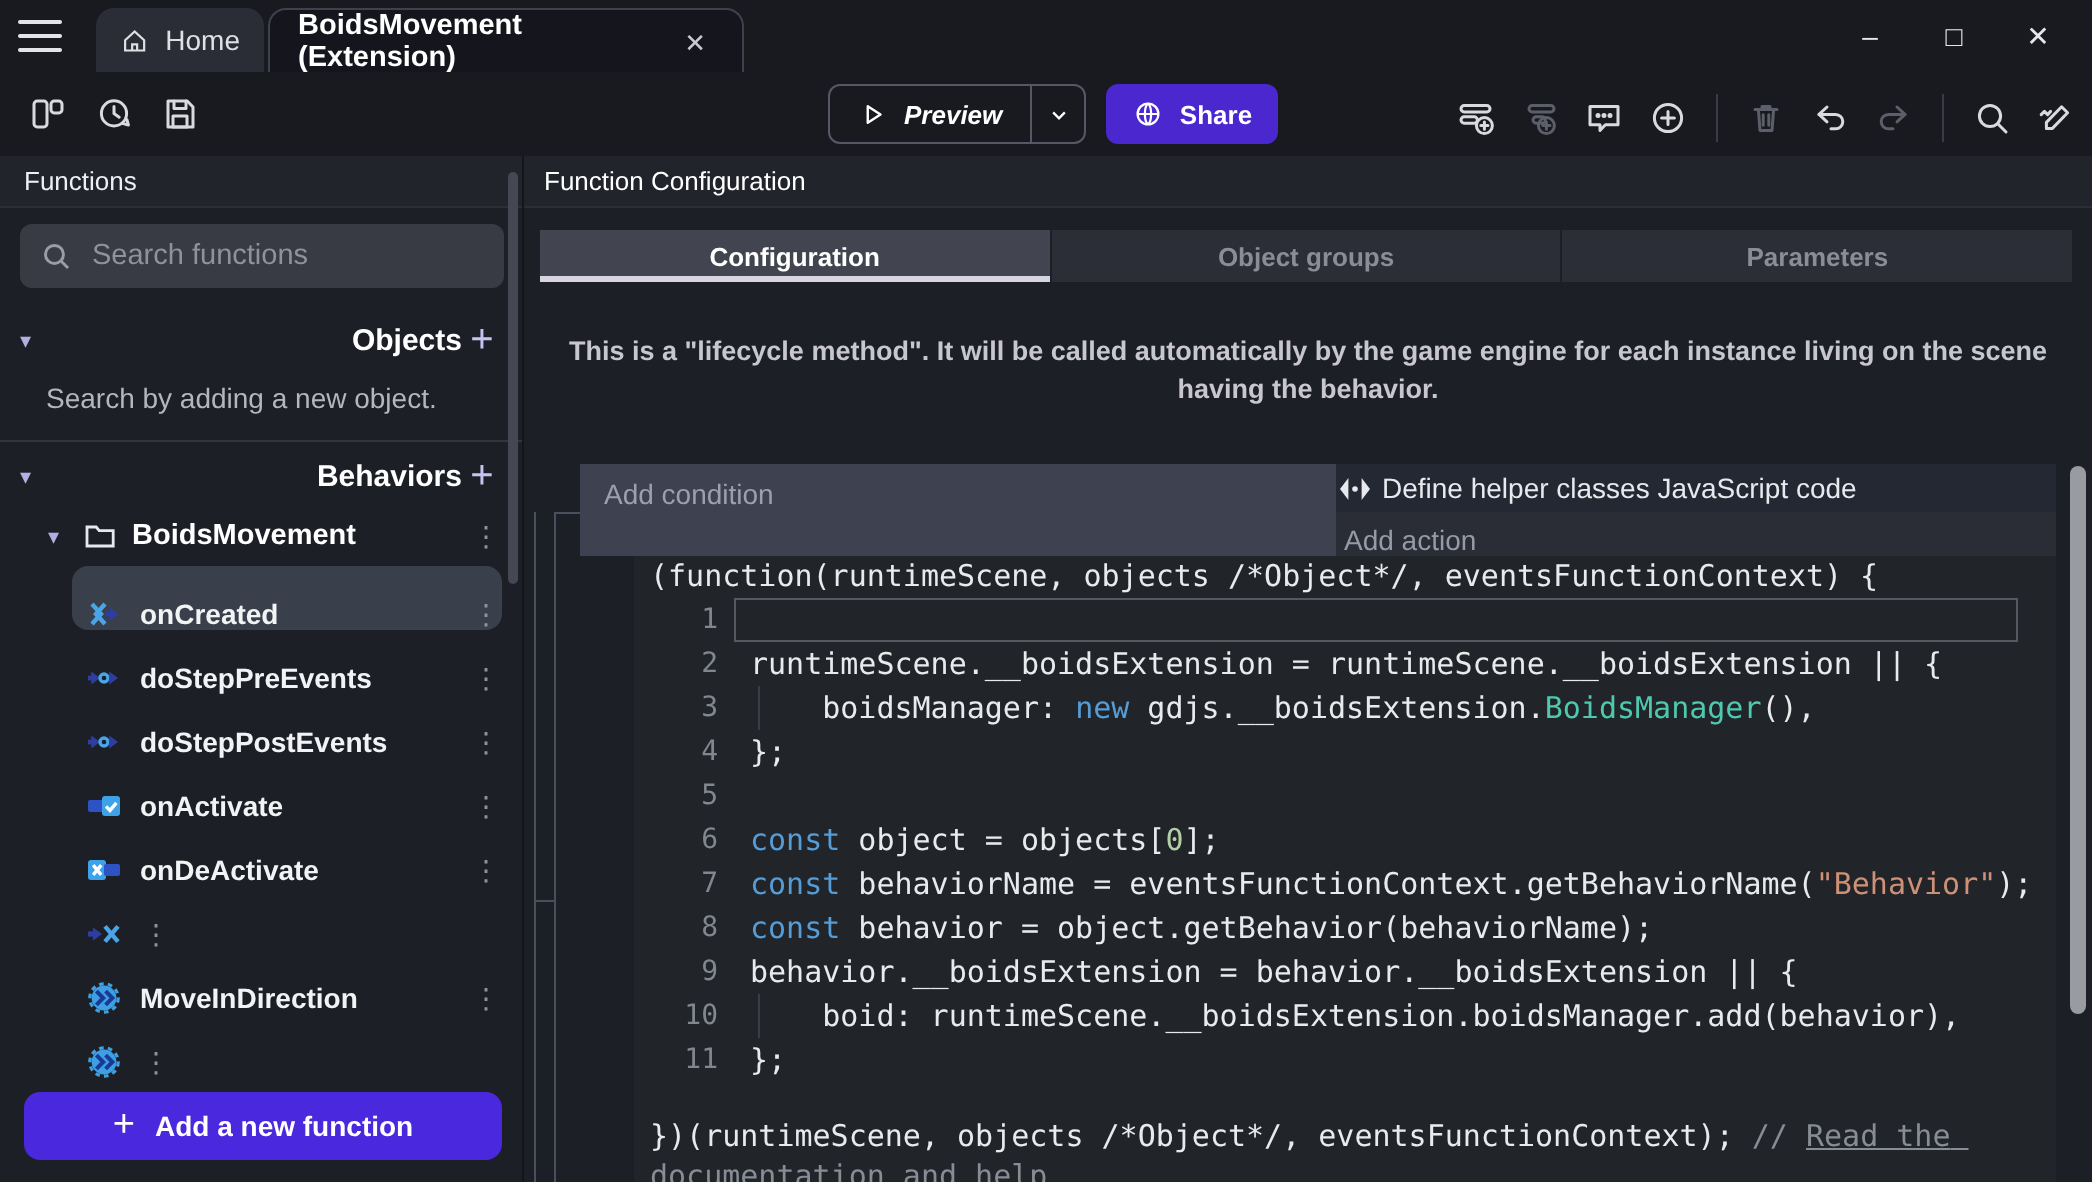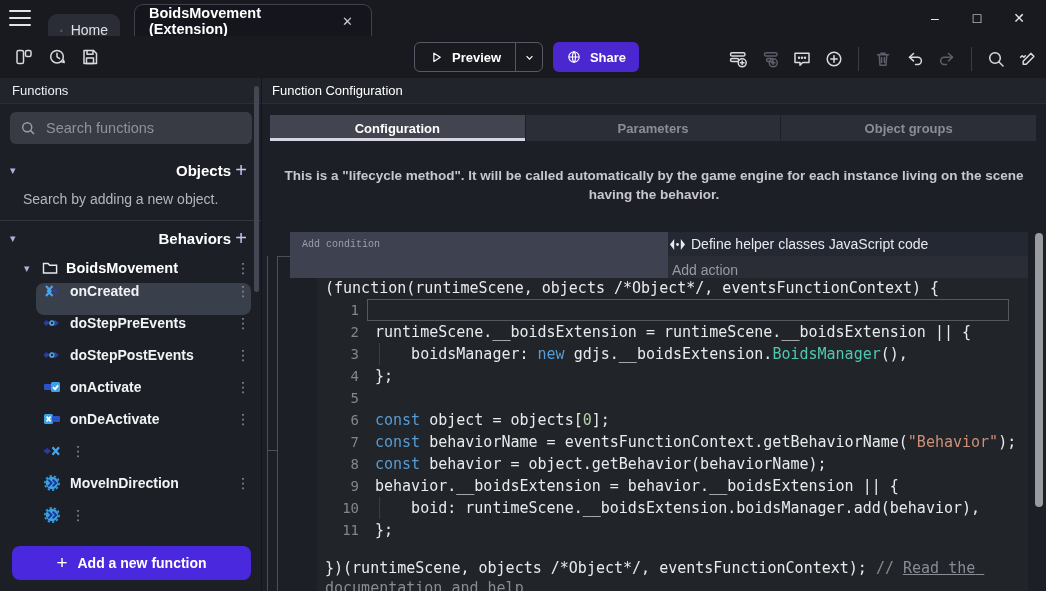--- a/index.html
+++ b/index.html
@@ -5,42 +5,42 @@
   * { margin:0; padding:0; box-sizing:border-box; }
   body { background:#000; font-family:"Liberation Sans", sans-serif; }
   .app { position:relative; width:1046px; height:591px; background:#191a20; overflow:hidden;
          color:#e8e9ee; font-size:14px; }
 
   
   .titlebar { position:absolute; left:0; top:0; width:1046px; height:36px; background:#191a20; }
   .hamburger { position:absolute; left:9px; top:10px; width:22px; height:16px; display:flex;
                flex-direction:column; justify-content:space-between; cursor:pointer; }
   .hamburger i { display:block; height:2.4px; background:#e3e4e8; border-radius:2px; }
-  .tab-home { position:absolute; left:48px; top:4px; width:72px; height:32px; background:#2a2c36;
-              border-radius:9px 9px 0 0; display:flex; align-items:center; gap:8px; padding:0 12px;margin-top:10px; }
+  .tab-home { position:absolute; left:48px; top:4px; width:84px; height:32px; background:#2a2c36;
+              border-radius:9px 9px 0 0; display:flex; align-items:center; gap:8px; padding:0 12px; }
   .tab-home svg { width:17px; height:17px; stroke:#dfe0e4; fill:none; stroke-width:1.5; }
   .tab-home span { color:#dfe0e4; font-size:14px; }
   .tab-active { position:absolute; left:134px; top:4px; width:238px; height:33px; background:#15161d;
                 border:1px solid #3f414c; border-bottom:none; border-radius:9px 9px 0 0;
                 display:flex; align-items:center; padding:0 14px; }
   .tab-active .t-label { color:#ffffff; font-weight:700; font-size:14.5px; flex:1; }
   .tab-active .t-close { color:#c9cacd; font-size:13px; padding:2px 4px; cursor:pointer; }
   .win-controls { position:absolute; right:6px; top:0; height:36px; display:flex; align-items:center; }
   .win-btn { width:42px; text-align:center; color:#e6e7ea; font-size:14px; cursor:pointer; }
 
   
   .toolbar { position:absolute; left:0; top:36px; width:1046px; height:42px; background:#191a20; }
   .icon20 { width:20px; height:20px; color:#d9dade; }
   .icon20 svg { width:20px; height:20px; stroke:currentColor; fill:none; stroke-width:1.5;
                 stroke-linecap:round; stroke-linejoin:round; }
   .dim { color:#5c5e69 !important; }
   .tb-left { position:absolute; left:14px; top:11px; display:flex; gap:13px; }
   .btn-preview { position:absolute; left:414px; top:6px; height:30px; display:flex; align-items:center;
                  border:1px solid #565965; border-radius:6px; background:transparent; color:#fff; }
-  .pv-main { display:flex; align-items:flex-start; gap:8px; padding:0 14px; cursor:pointer; }
+  .pv-main { display:flex; align-items:flex-start; gap:8px; padding:0 14px; cursor:pointer;font-style:italic; }
   .pv-main svg { width:15px; height:15px; stroke:#fff; fill:none; stroke-width:1.6; stroke-linejoin:round; }
   .pv-label { font-weight:700; font-size:13px; color:#fff; }
   .pv-split { width:27px; height:100%; border-left:1px solid #565965; display:flex;
               align-items:center; justify-content:center; cursor:pointer; }
   .pv-split svg { width:13px; height:13px; stroke:#fff; fill:none; stroke-width:1.8; }
   .btn-share { position:absolute; left:553px; top:6px; height:30px; width:86px; border-radius:6px;
                background:var(--accent); display:flex; align-items:center; justify-content:center;
                gap:8px; cursor:pointer; }
   .btn-share svg { width:16px; height:16px; stroke:#fff; fill:none; stroke-width:1.4; }
   .btn-share span { color:#fff; font-weight:700; font-size:13px; }
@@ -66,21 +66,21 @@
           cursor:pointer; line-height:20px; }
   .sb-hint { position:absolute; left:23px; top:113px; color:#b5b6bc; font-size:14px; }
   .sb-divider { position:absolute; left:0; top:142px; width:100%; height:1px; background:#32343e; }
   .folder-row { position:absolute; left:24px; right:10px; top:176px; height:28px; display:flex;
                 align-items:center; }
   .folder-row svg { width:16px; height:16px; stroke:#e8e9ed; fill:none; stroke-width:1.4;
                     margin:0 8px 0 2px; flex:none; }
   .folder-row b { font-size:14.5px; color:#fff; flex:1; }
   .fi-kebab { color:#8f949d; font-size:14px; width:16px; text-align:center; cursor:pointer; flex:none; }
   .func-list { position:absolute; left:36px; right:10px; top:205px; }
-  .func-item { height:32px; display:flex; align-items:flex-start; border-radius:8px; cursor:pointer; }
+  .func-item { height:32px; display:flex; align-items:flex-end; border-radius:8px; cursor:pointer; }
   .func-item.selected { background:var(--selection); }
   .fi-icon { width:16px; height:16px; margin:0 10px 0 8px; flex:none; }
   .fi-icon svg { width:16px; height:16px; display:block; }
   .fi-label { flex:1; color:#f2f3f5; font-weight:600; font-size:14px; }
   .btn-addfunc { position:absolute; left:12px; right:10px; top:468px; height:34px; border-radius:8px;
                  background:#4a28dd; display:flex; align-items:center; justify-content:center; gap:10px;
                  cursor:pointer; }
   .btn-addfunc .plus-g { color:#fff; font-size:19px; font-weight:400; }
   .btn-addfunc span.lbl { color:#fff; font-weight:700; font-size:14px; }
   .sb-scroll { position:absolute; right:2px; top:8px; width:5px; height:206px; background:#454752;
@@ -99,21 +99,21 @@
   .cfg-tab.active { background:#42454f; color:#fff; box-shadow:inset 0 -3px 0 #d8d5e2; }
   .cfg-desc { position:absolute; left:14px; right:14px; top:88px; text-align:center; color:#c7c7cd;
               font-size:13.5px; font-weight:600; line-height:19px; }
   .cfg-desc span { display:inline-block; max-width:752px; }
 
   
   .event-area { position:absolute; left:0; right:0; top:154px; bottom:0; }
   .br-line { position:absolute; width:1px; background:#4a4f5d; }
   .br-tick { position:absolute; height:1px; background:#4a4f5d; }
   .cond-panel { position:absolute; left:28px; width:378px; top:0; height:46px; background:var(--condition);
-                padding:7px 12px; color:#9aa0ad; font-size:10px; cursor:pointer;font-family:Liberation Mono, monospace; }
+                padding:7px 12px; color:#9aa0ad; font-size:14px; cursor:pointer; }
   .action-col { position:absolute; left:406px; right:18px; top:0; height:46px; }
   .action-title { height:24px; background:#242832; display:flex; align-items:center; gap:6px;
                   padding:0 2px; }
   .action-title svg { width:15px; height:11px; flex:none; }
   .action-title span { color:#e8e9ee; font-size:14px; }
   .add-action { height:22px; background:#2a2d36; display:flex; align-items:flex-end; padding:0 4px;
                 color:#959aa6; font-size:14px; cursor:pointer; }
 
   
   .editor { position:absolute; left:35px; right:18px; top:46px; bottom:0; background:#212428;
@@ -390,22 +390,22 @@
     <div class="sb-scroll"></div>
   </div>
 
   <div class="main">
     <div class="main-header">
       <span>Function Configuration</span>
     </div>
 
     <div class="cfg-tabs">
         <div class="cfg-tab active">Configuration</div>
+        <div class="cfg-tab">Object groups</div>
         <div class="cfg-tab">Parameters</div>
-        <div class="cfg-tab">Object groups</div>
       </div>
 
     <div class="cfg-desc">
       <span>This is a "lifecycle method". It will be called automatically by the game engine for each instance living on the scene having the behavior.</span>
     </div>
 
     <div class="event-area">
 
       <div class="br-line" style="left:5px; top:24px; bottom:0;"></div>
       <div class="br-line" style="left:15px; top:24px; bottom:0;"></div>

